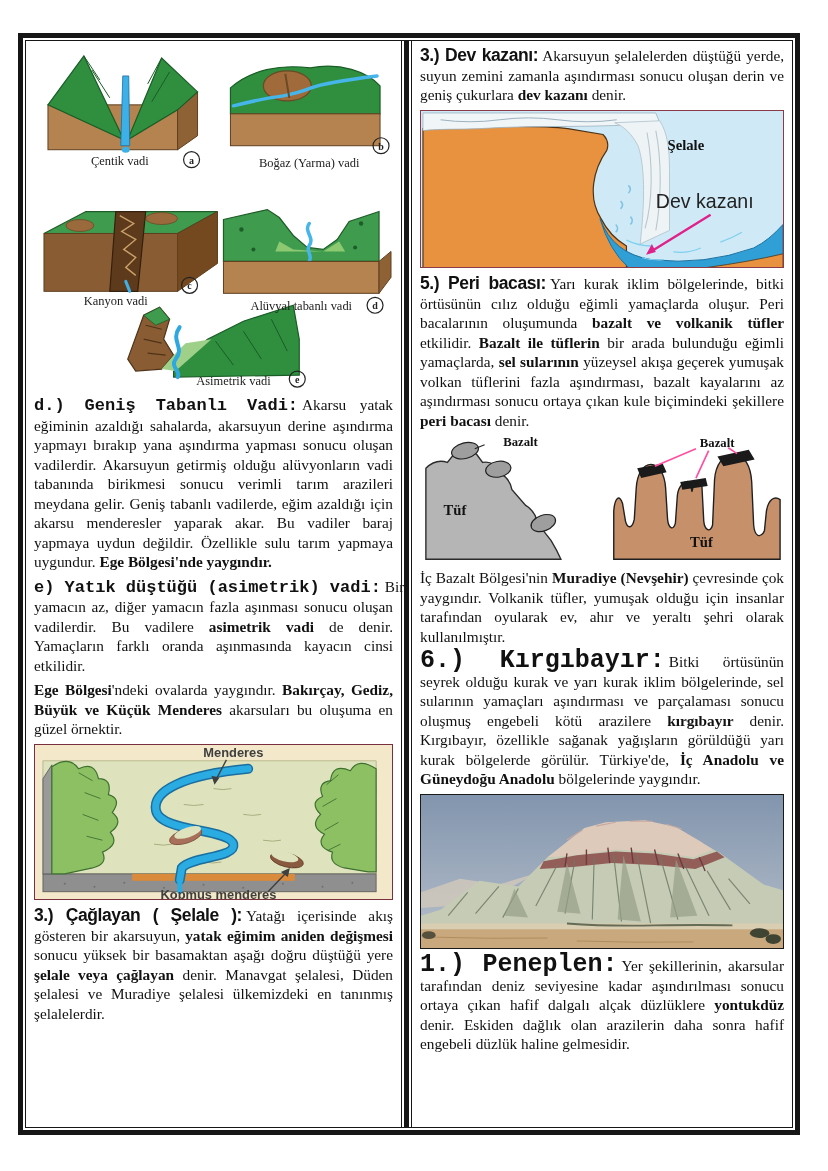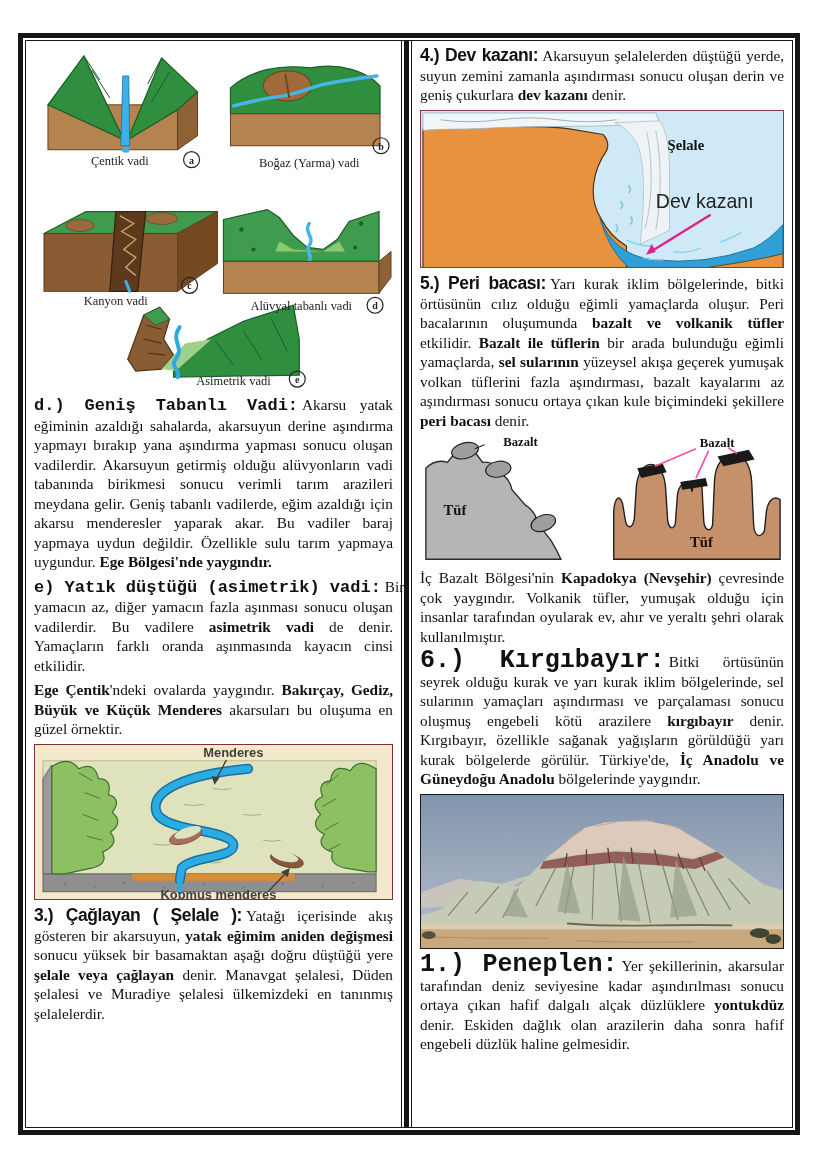--- a/index.html
+++ b/index.html
@@ -106,21 +106,21 @@
         <text x="200" y="338" text-anchor="middle" class="svg-label" font-size="12.5" fill="#222">Asimetrik vadi</text>
         <circle cx="264" cy="332" r="8" fill="none" stroke="#222" stroke-width="1.2"></circle>
         <text x="264" y="336" text-anchor="middle" class="svg-label" font-size="10" font-weight="bold" fill="#222">e</text>
       </svg>
     </div>
 
     <p class="body"><span class="h h-serif">d.) Geniş Tabanlı Vadi:</span><span><span>Akarsu yatak eğiminin azaldığı sahalarda, akarsuyun derine aşındırma yapmayı bırakıp yana aşındırma yapması sonucu oluşan vadilerdir. Akarsuyun getirmiş olduğu alüvyonların vadi tabanında birikmesi sonucu verimli tarım arazileri meydana gelir. Geniş tabanlı vadilerde, eğim azaldığı için akarsu menderesler yaparak akar. Bu vadiler baraj yapmaya uydun değildir. Özellikle sulu tarım yapmaya uygundur. </span><span class="rb">Ege Bölgesi'nde yaygındır.</span></span></p>
 
     <p class="body"><span class="h h-serif">e) Yatık düştüğü (asimetrik) vadi:</span><span><span>Bir yamacın az, diğer yamacın fazla aşınması sonucu oluşan vadilerdir. Bu vadilere </span><span class="rb">asimetrik vadi</span><span> de denir.  Yamaçların farklı oranda aşınmasında kayacın cinsi etkilidir.</span></span></p>
 
-    <p class="body"><span><span class="rb">Ege Çentik</span><span>'ndeki ovalarda yaygındır. </span><span class="rb">Bakırçay, Gediz, Büyük ve Küçük Menderes</span><span> akarsuları bu oluşuma en güzel örnektir.</span></span></p>
+    <p class="body"><span><span class="rb">Ege Bölgesi</span><span>'ndeki ovalarda yaygındır. </span><span class="rb">Bakırçay, Gediz, Büyük ve Küçük Menderes</span><span> akarsuları bu oluşuma en güzel örnektir.</span></span></p>
 
     <div class="fig fig-menderes">
       <svg viewBox="0 0 360 156" xmlns="http://www.w3.org/2000/svg">
         <rect x="0" y="0" width="360" height="156" fill="#f3e8c9"></rect>
         <rect x="8" y="16" width="336" height="114" fill="#dfe3bd" stroke="#9a9a6a" stroke-width="0.6"></rect>
         <rect x="8" y="130" width="336" height="18" fill="#8f8f8f" stroke="#555" stroke-width="0.8"></rect>
         <rect x="98" y="130" width="164" height="7" fill="#d98a3a"></rect>
         <circle cx="30" cy="140" r="1" fill="#6f6f6f"></circle>
             <circle cx="60" cy="143" r="1" fill="#6f6f6f"></circle>
             <circle cx="90" cy="139" r="1" fill="#6f6f6f"></circle>
@@ -157,21 +157,21 @@
     </div>
 
     <p class="body"><span class="h h-sans">3.) Çağlayan ( Şelale ):</span><span><span>Yatağı içerisinde akış gösteren bir akarsuyun, </span><span class="rb">yatak eğimim aniden değişmesi</span><span> sonucu yüksek bir basamaktan aşağı doğru düştüğü yere </span><span class="rb">şelale veya çağlayan</span><span> denir. Manavgat şelalesi, Düden şelalesi ve Muradiye şelalesi  ülkemizdeki en tanınmış şelalelerdir.</span></span></p>
 
   </div>
 
   <div class="divider"></div>
 
   <div class="col col-right">
 
-    <p class="body"><span class="h h-sans">4.) Dev kazanı:</span><span><span>Akarsuyun şelalelerden düştüğü yerde, suyun zemini zamanla aşındırması sonucu oluşan derin ve geniş çukurlara </span><span class="rb">dev kazanı</span><span> denir.</span></span></p>
+    <p class="body"><span class="h h-sans">3.) Dev kazanı:</span><span><span>Akarsuyun şelalelerden düştüğü yerde, suyun zemini zamanla aşındırması sonucu oluşan derin ve geniş çukurlara </span><span class="rb">dev kazanı</span><span> denir.</span></span></p>
 
     <div class="fig fig-devkazani">
       <svg viewBox="0 0 370 160" xmlns="http://www.w3.org/2000/svg">
         <rect x="0" y="0" width="370" height="160" fill="#cfeaf6"></rect>
         <path d="M2,18 C60,16 120,14 150,18 L186,24 C190,28 192,34 190,40 C176,60 170,88 184,110 C190,122 200,132 210,138 L210,160 L2,160 Z" fill="#e8923f" stroke="#4a3318" stroke-width="1.2"></path>
         <path d="M2,2 L240,2 L244,12 C180,18 120,14 60,18 C40,19 20,18 2,20 Z" fill="#f0f5f8" stroke="#9ab0bd" stroke-width="0.8"></path>
         <path d="M20,9 q30,4 60,0 q30,-4 60,0 q30,4 60,0" stroke="#9ab0bd" stroke-width="1" fill="none"></path>
         <path d="M244,10 C252,22 254,40 254,60 L254,122 L224,136 C228,100 230,60 222,36 C216,24 208,16 198,12 Z" fill="#eef3f6" stroke="#aebfc9" stroke-width="0.8"></path>
         <path d="M240,20 C246,50 246,90 240,122 M231,22 C237,54 237,92 229,120" stroke="#b7c6cf" stroke-width="1.1" fill="none"></path>
         <path d="M204,92 q4,4 0,8 M214,108 q4,4 0,8 M199,116 q4,4 0,8 M212,76 q4,4 0,8" stroke="#7fc4e4" stroke-width="1.6" fill="none"></path>
@@ -208,21 +208,21 @@
           <polygon points="222,34 248,29 252,38 226,44" fill="#1a1a1a"></polygon>
           <polygon points="266,48 292,44 294,52 268,56" fill="#1a1a1a"></polygon>
           <polygon points="304,22 336,15 342,25 310,32" fill="#1a1a1a"></polygon>
           <text x="286" y="12" class="svg-label" font-size="13" font-weight="bold" fill="#111">Bazalt</text>
           <path d="M282,14 L240,32 M295,16 L282,44 M315,13 L324,19" stroke="#ff4fa0" stroke-width="1.7" fill="none"></path>
           <text x="276" y="114" class="svg-label" font-size="15" font-weight="bold" fill="#111">Tüf</text>
         </g>
       </svg>
     </div>
 
-    <p class="body"><span><span>İç Bazalt Bölgesi'nin </span><span class="rb">Kapadokya (Nevşehir)</span><span> çevresinde çok yaygındır. Volkanik tüfler, yumuşak olduğu için insanlar tarafından oyularak ev, ahır ve yeraltı şehri olarak kullanılmıştır.</span></span></p>
+    <p class="body"><span><span>İç Bazalt Bölgesi'nin </span><span class="rb">Muradiye (Nevşehir)</span><span> çevresinde çok yaygındır. Volkanik tüfler, yumuşak olduğu için insanlar tarafından oyularak ev, ahır ve yeraltı şehri olarak kullanılmıştır.</span></span></p>
 
     <p class="body"><span class="h h-serif-lg">6.) Kırgıbayır:</span><span><span>Bitki örtüsünün seyrek olduğu kurak ve yarı kurak iklim bölgelerinde, sel sularının yamaçları aşındırması ve parçalaması sonucu oluşmuş engebeli  kötü arazilere </span><span class="rb">kırgıbayır</span><span> denir. Kırgıbayır, özellikle sağanak yağışların görüldüğü yarı kurak bölgelerde görülür. Türkiye'de, </span><span class="rb">İç Anadolu ve Güneydoğu Anadolu</span><span> bölgelerinde yaygındır.</span></span></p>
 
     <div class="fig fig-photo">
       <svg viewBox="0 0 372 158" xmlns="http://www.w3.org/2000/svg">
         <defs>
           <linearGradient id="skyg" x1="0" y1="0" x2="0" y2="1">
             <stop offset="0" stop-color="#8295ae"></stop>
             <stop offset="1" stop-color="#b8c0cb"></stop>
           </linearGradient>

